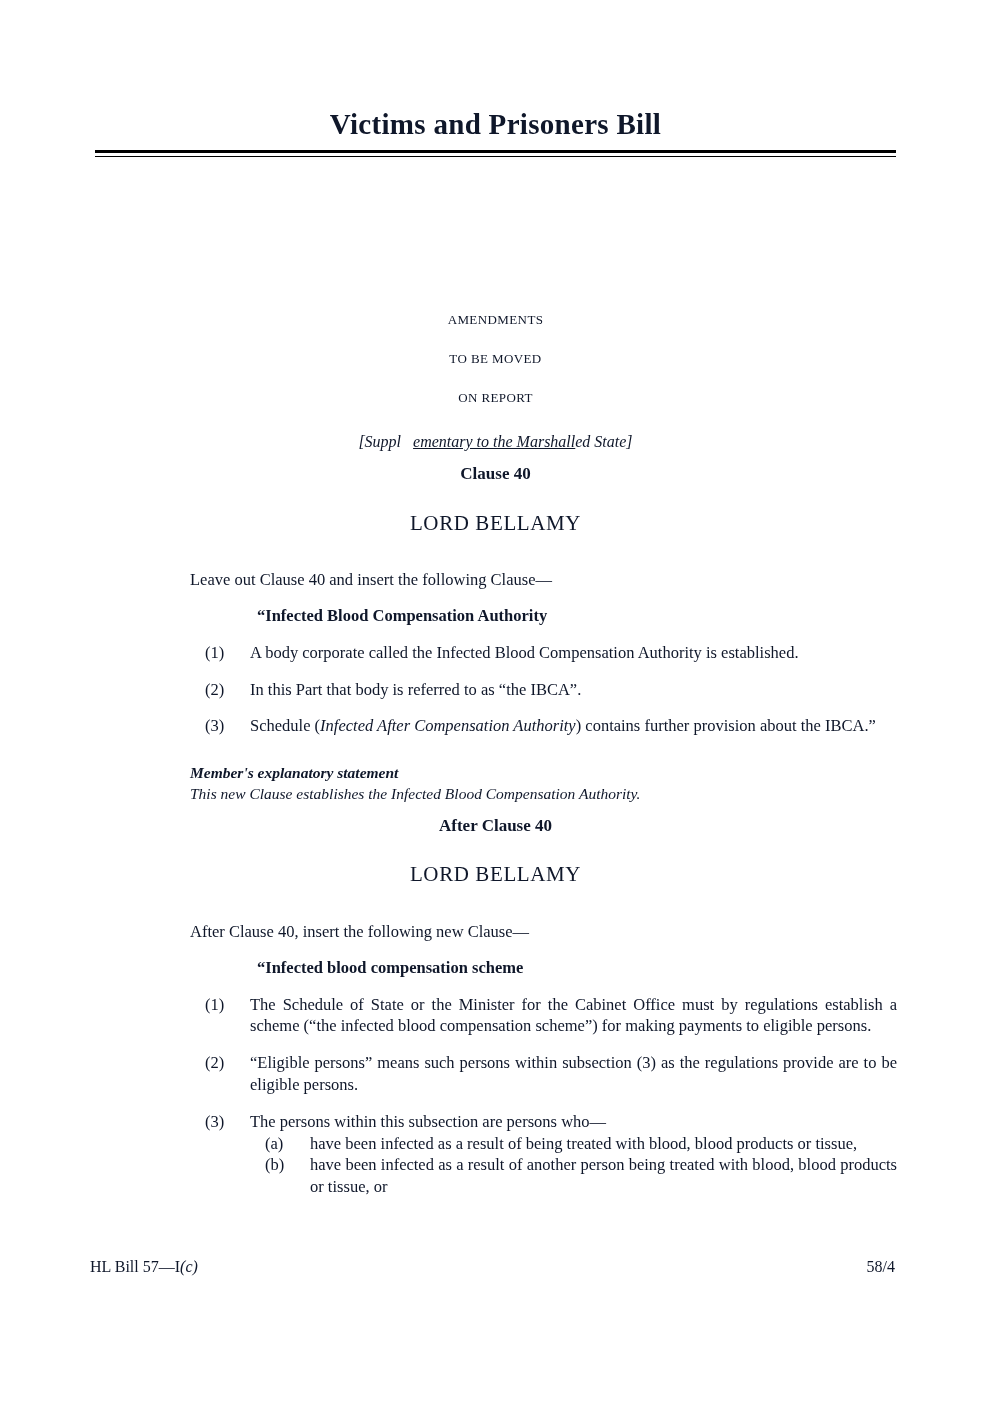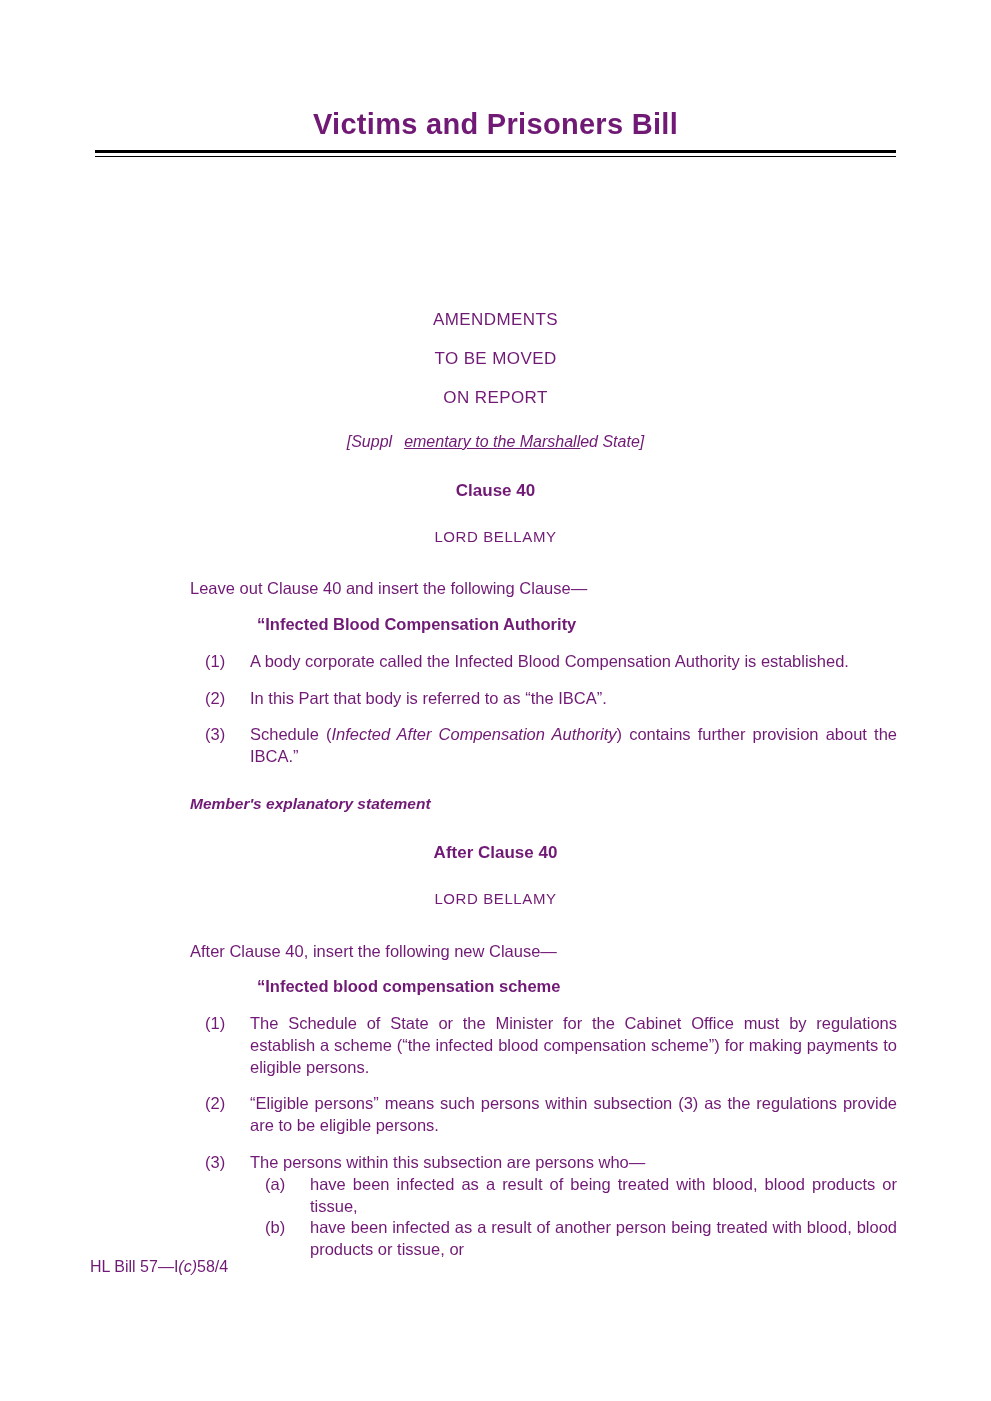--- a/index.html
+++ b/index.html
@@ -2,22 +2,22 @@
 <html><head>
 <meta charset="utf-8">
 <style>
   * { box-sizing: border-box; }
   html, body { margin: 0; padding: 0; background: #ffffff; }
   .page {
     width: 991px;
     height: 1401px;
     position: relative;
     background: #ffffff;
-    color: #701a75;
-    font-family: Liberation Sans, sans-serif;
+    color: #0f172a;
+    font-family: Liberation Serif, serif;
     font-size: 16.5px;
     line-height: 1.32;
     overflow: hidden;
   }
   .title {
     text-align: center;
     padding-top: 106px;
     font-size: 29px;
     font-weight: bold;
     letter-spacing: 0.3px;
@@ -25,39 +25,39 @@
   }
   .rule {
     margin: 8px 95px 0 95px;
     height: 7px;
     border-top: 3px solid #000;
     border-bottom: 1px solid #000;
   }
   .center { text-align: center; }
   .heads { margin-top: 152px; }
   .caps-heading {
-    font-size: 17px;
+    font-size: 13px;
     letter-spacing: 0.4px;
     margin-bottom: 17px;
     line-height: 22px;
   }
   .supplementary {
     margin-top: 22px;
     font-style: italic;
     font-size: 16px;
   }
   .supplementary .u { text-decoration: underline; padding-left: 12px; }
   .clause-head {
-    margin-top: 28px;
+    margin-top: 11px;
     font-weight: bold;
     font-size: 17px;
   }
   .mover {
     margin-top: 24px;
-    font-size: 15px;
+    font-size: 21px;
     letter-spacing: 0.6px;
   }
   .content { margin: 0 94px 0 190px; }
   .instruction { margin: 32px 0 0 0; }
   .clause-title {
     margin-top: 14px;
     margin-left: 67px;
     font-weight: bold;
   }
   .clause { display: flex; margin-top: 15px; }
@@ -67,23 +67,24 @@
   .sub > .num { flex: 0 0 60px; padding-left: 15px; }
   .sub > .sbody { flex: 1; text-align: justify; }
   .it { font-style: italic; }
   .explanatory { margin-top: 26px; font-size: 15.5px; }
   .exp-label { font-weight: bold; font-style: italic; }
   .exp-text { font-style: italic; }
   .section-gap { }
   .footer {
     position: absolute;
     left: 90px;
-    right: 90px;
+    right: 96px;
     top: 1256px;
     display: flex;
+    justify-content: space-between;
     font-size: 16px;
   }
 </style>
 </head>
 <body>
 
 <div class="page">
 
   <div class="title">Victims and Prisoners Bill</div>
   <div class="rule"></div>
@@ -113,20 +114,21 @@
       <div class="cbody">In this Part that body is referred to as “the IBCA”.</div>
     </div>
 
     <div class="clause">
       <div class="num">(3)</div>
       <div class="cbody"><span>Schedule (</span><span class="it">Infected After Compensation Authority</span><span>) contains further provision about the IBCA.”</span></div>
     </div>
 
     <div class="explanatory">
       <div class="exp-label">Member's explanatory statement</div>
+      <div class="exp-text">This new Clause establishes the Infected Blood Compensation Authority.</div>
     </div>
   </div>
 
   <div class="clause-head center section-gap">After Clause 40</div>
   <div class="mover center">LORD BELLAMY</div>
 
   <div class="content">
     <p class="instruction">After Clause 40, insert the following new Clause—</p>
     <div class="clause-title">“Infected blood compensation scheme</div>
 

